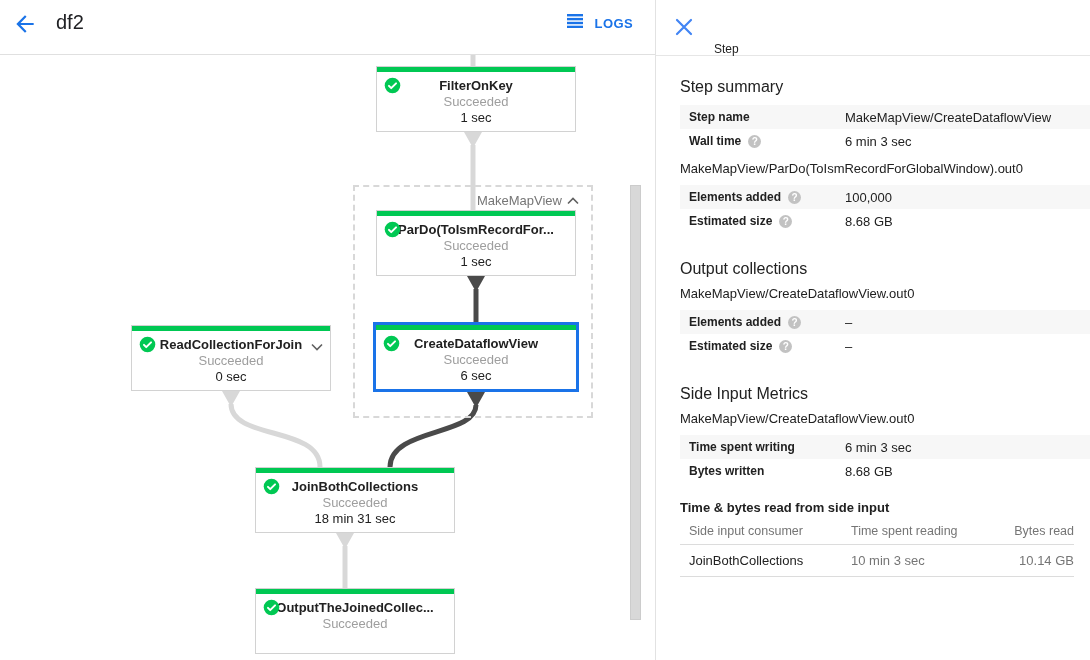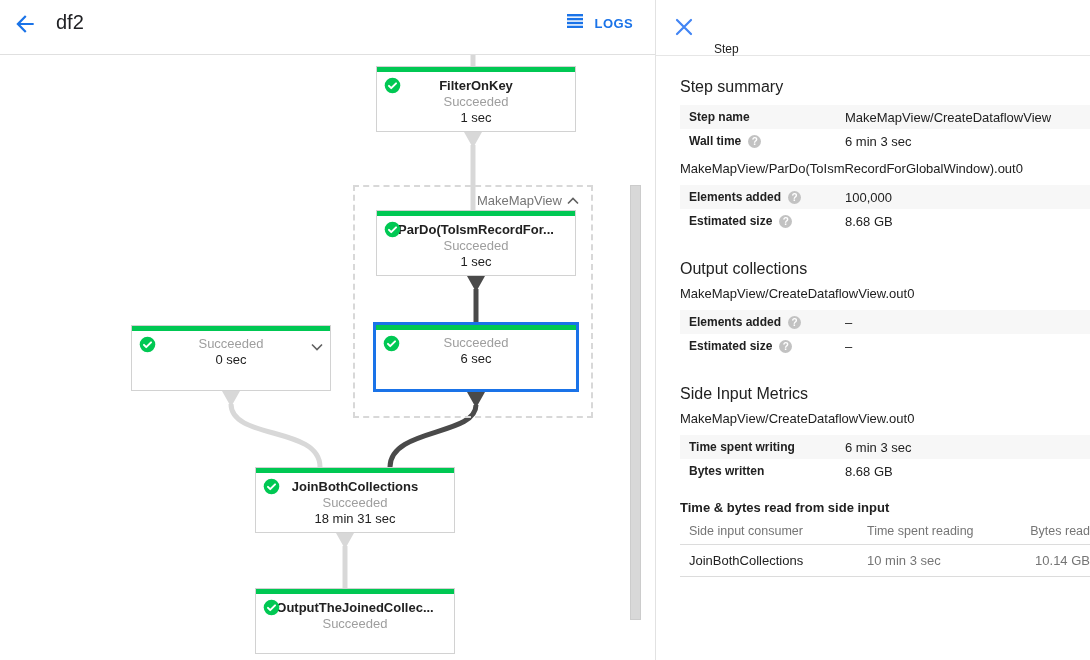--- a/index.html
+++ b/index.html
@@ -48,21 +48,21 @@
   .h-section { margin-top:27px; }
   .section-subtitle { font-size:13px; color:#212121; margin-top:8px; }
   .kv-table { margin-top:9px; }
   .kv-row { display:flex; align-items:center; height:24px; padding-left:9px; font-size:13px; }
   .kv-row.odd { background:#f7f7f7; }
   .kv-label { width:156px; font-size:12px; font-weight:700; color:#212121; display:flex; align-items:center; gap:7px; flex:0 0 156px; }
   .kv-value { font-size:13px; color:#212121; }
   .help-icon { display:inline-flex; width:13px; height:13px; border-radius:50%; background:#c2c2c2; color:#fff; font-size:10px; font-weight:700; align-items:center; justify-content:center; cursor:pointer; }
 
   .sub-table-heading { margin-top:17px; font-size:13px; font-weight:700; color:#212121; }
-  .sub-table { margin-top:2px; }
+  .sub-table { margin-top:2px; margin-right:16px; }
   .st-row { display:flex; align-items:center; }
   .st-head { height:28px; border-bottom:1px solid #dcdcdc; }
   .st-data { height:32px; border-bottom:1px solid #dcdcdc; }
   .st-col1 { flex:1; padding-left:9px; }
   .st-col2 { flex:0 0 135px; text-align:left; }
   .st-col3 { flex:0 0 88px; text-align:right; }
   .st-head > div { font-size:12.5px; color:#757575; }
   .st-data .st-col1 { font-size:13px; color:#212121; }
   .st-data .st-col2, .st-data .st-col3 { font-size:13px; color:#757575; }
 </style>
@@ -158,39 +158,41 @@
 
     <div class="node selected" style="left:373px; top:274px;">
       <div class="node-bar"></div>
       <div class="node-body">
         <span class="node-check">
           <svg viewBox="0 0 24 24" width="17" height="17">
               <circle cx="12" cy="12" r="11" fill="#00c853"></circle>
               <path d="M7 12.5l3.2 3.2L17 9" stroke="#fff" stroke-width="2.8" fill="none" stroke-linecap="round" stroke-linejoin="round"></path>
             </svg>
         </span>
+        <span class="node-title">CreateDataflowView</span>
         <span class="node-status">Succeeded</span>
         <span class="node-time">6 sec</span>
       </div>
     </div>
 
     <div class="node" style="left:131px; top:277px;">
       <div class="node-bar"></div>
       <div class="node-body">
         <span class="node-check">
           <svg viewBox="0 0 24 24" width="17" height="17">
               <circle cx="12" cy="12" r="11" fill="#00c853"></circle>
               <path d="M7 12.5l3.2 3.2L17 9" stroke="#fff" stroke-width="2.8" fill="none" stroke-linecap="round" stroke-linejoin="round"></path>
             </svg>
         </span>
         <span class="node-chevron">
           <svg width="12" height="8" viewBox="0 0 12 8">
               <path d="M1 1.5 L6 6.5 L11 1.5" stroke="#616161" stroke-width="1.6" fill="none"></path>
             </svg>
         </span>
+        <span class="node-title">ReadCollectionForJoin</span>
         <span class="node-status">Succeeded</span>
         <span class="node-time">0 sec</span>
       </div>
     </div>
 
     <div class="node" style="left:255px; top:419px;">
       <div class="node-bar"></div>
       <div class="node-body">
         <span class="node-check">
           <svg viewBox="0 0 24 24" width="17" height="17">

